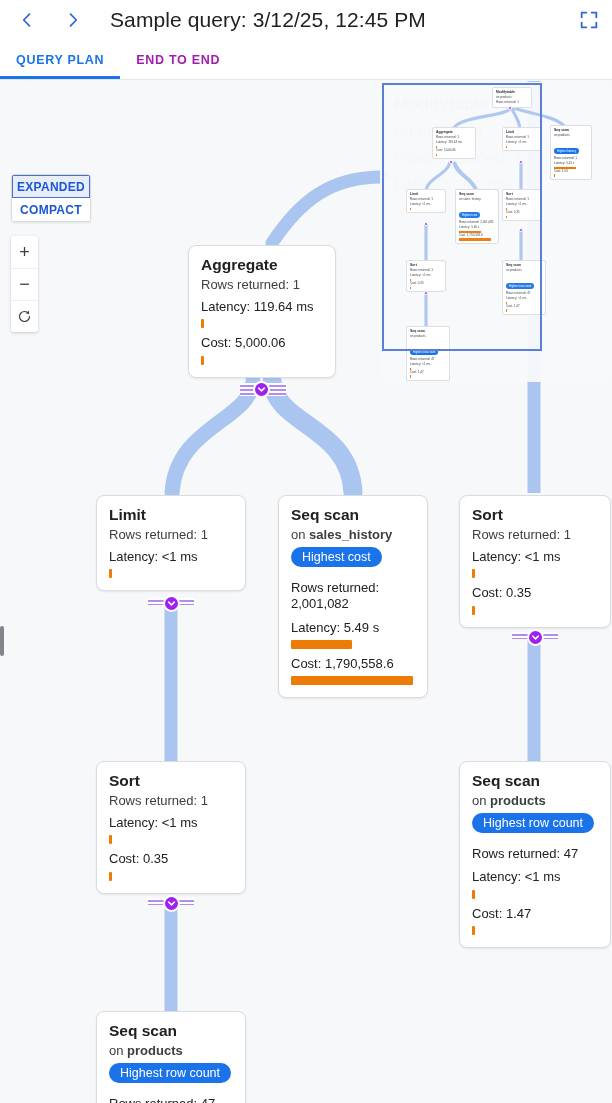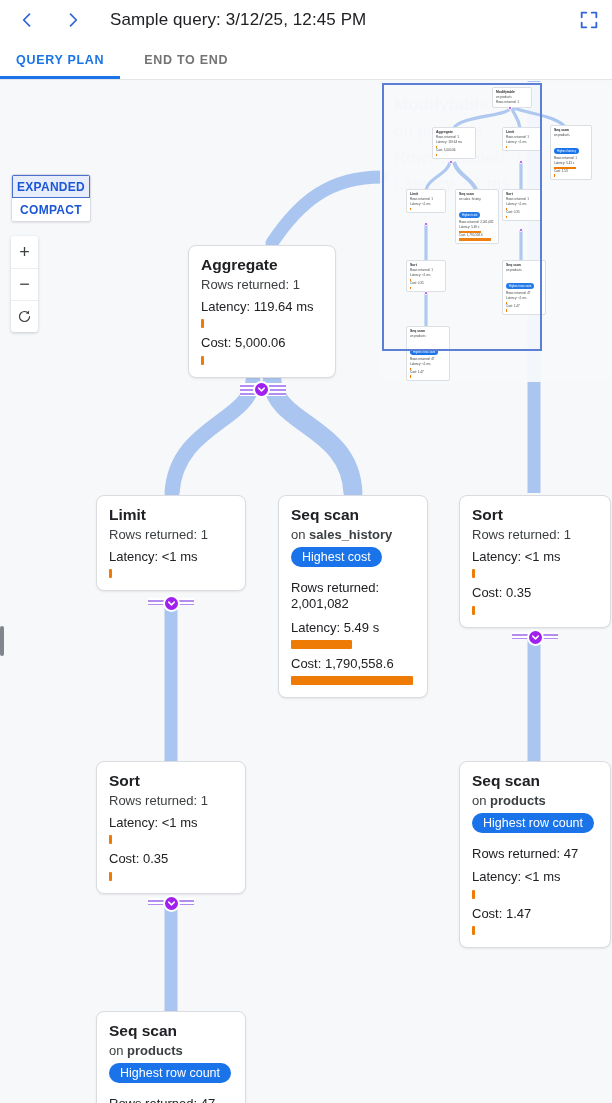--- a/index.html
+++ b/index.html
@@ -21,44 +21,43 @@
   }
   .nav-arrow {
     width: 26px; height: 26px;
     display:flex; align-items:center; justify-content:center;
     color:#3367d6; cursor:pointer;
     flex: 0 0 auto;
   }
   .nav-arrow svg { display:block; }
   .nav-back { margin-right: 20px; }
   .header-title {
-    font-size: 17px; color:#202124;
+    font-size: 21px; color:#202124;
     margin-left: 24px;
     letter-spacing: 0.1px;
     white-space: nowrap;
   }
   .fullscreen-btn {
     position:absolute; right: 12px; top: 9px;
     width:22px; height:22px; cursor:pointer;
   }
 
   
   .tabbar {
     height: 40px; background:#fff;
     display:flex; align-items:stretch;
     border-bottom: 1px solid #e3e5e8;
     position: relative;
-    gap: 8px;
   }
   .tab {
     display:flex; align-items:center; justify-content:center;
     padding: 0 16px;
     font-size: 12.5px; font-weight: 600;
     letter-spacing: 0.7px;
-    color:#737373; cursor:pointer;
+    color:#a21caf; cursor:pointer;
     position: relative;
   }
   .tab.active { color:#1a73e8; }
   .tab.active::after {
     content:""; position:absolute; left:0; right:0; bottom:0;
     height:3px; background:#1a73e8;
   }
 
   
   .canvas {

